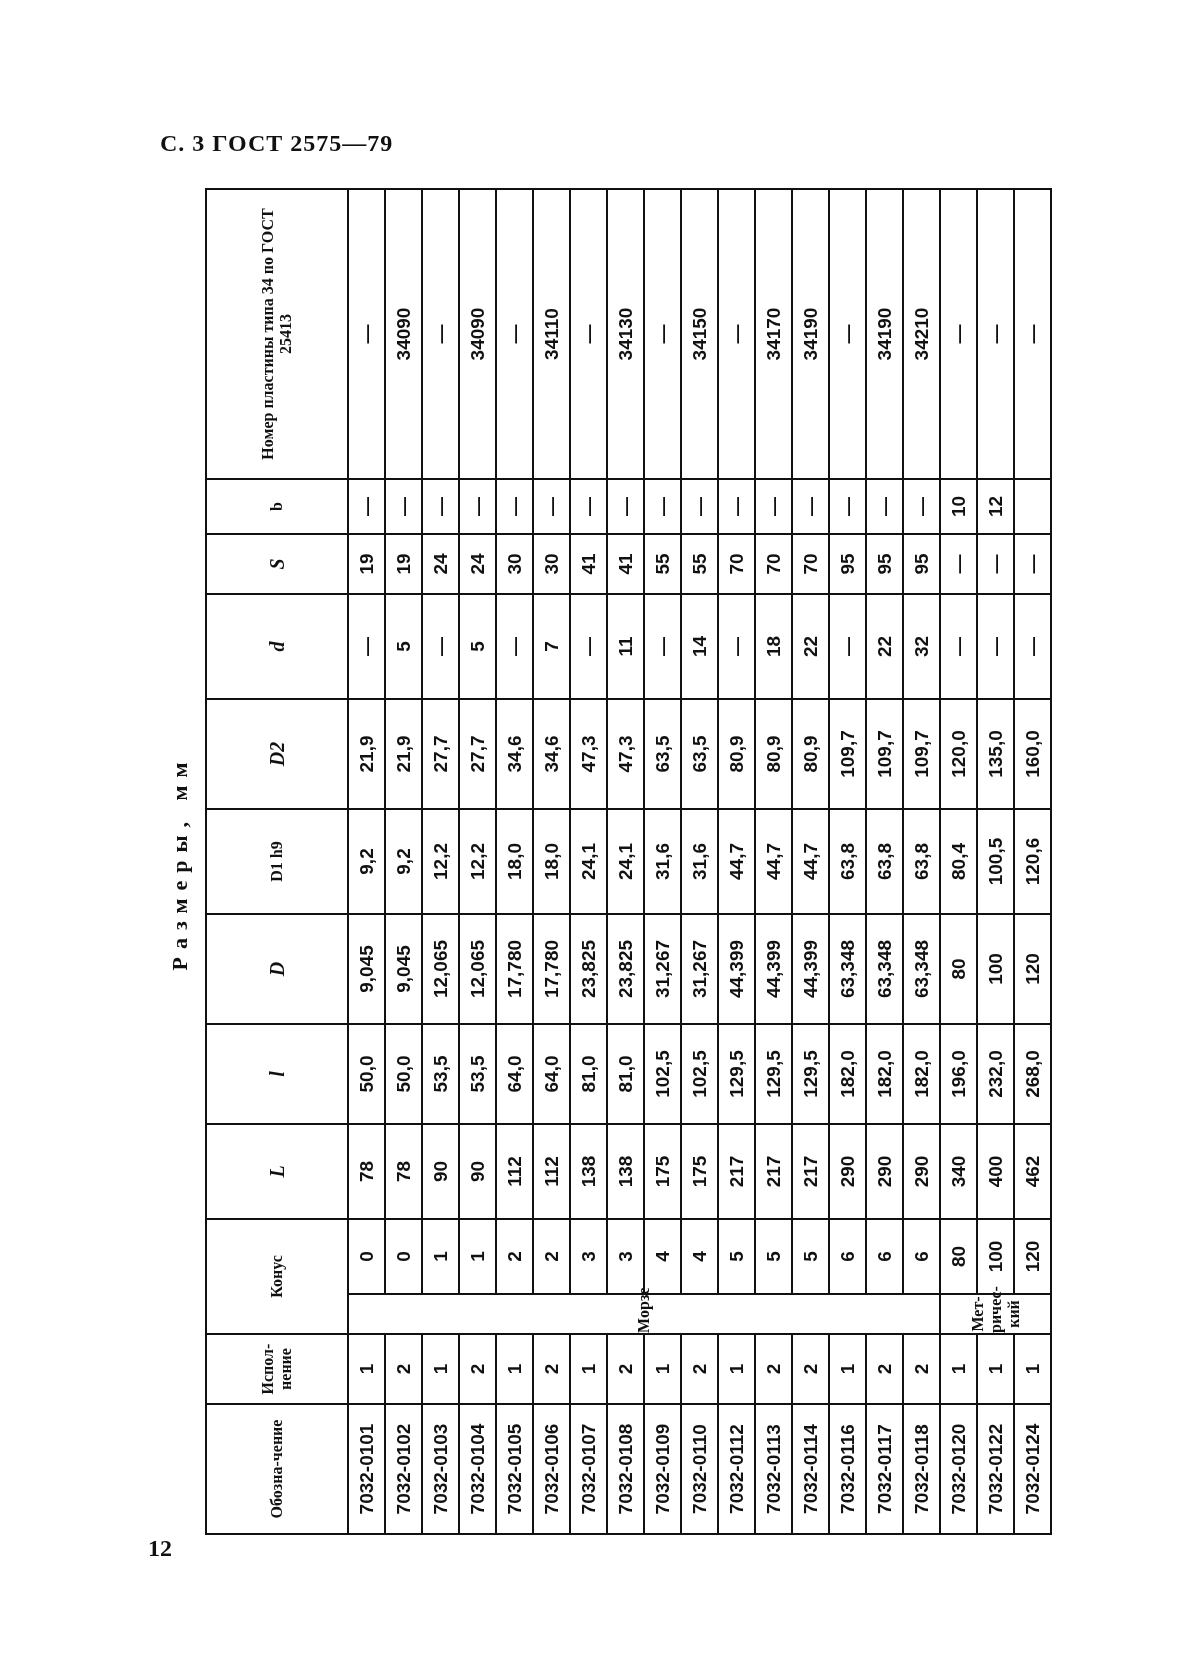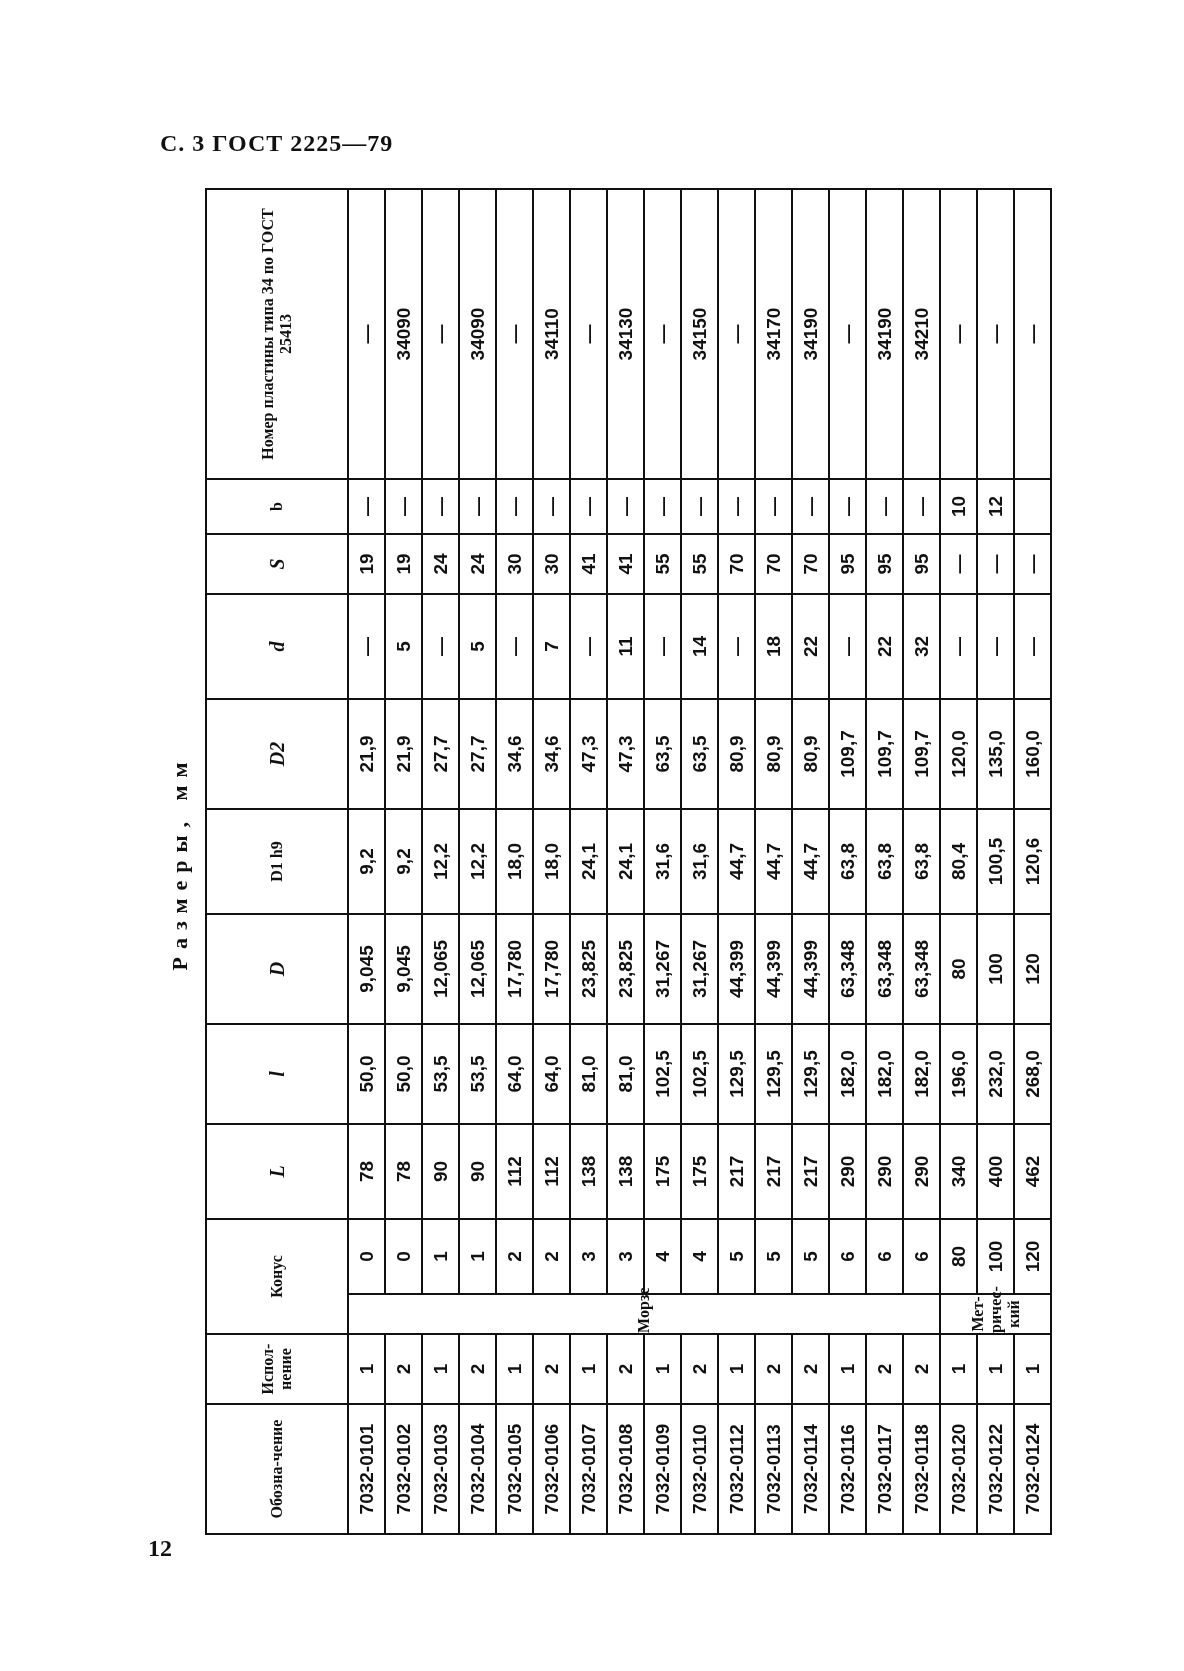--- a/index.html
+++ b/index.html
@@ -14,21 +14,21 @@
   table { position:absolute; left:0; top:45px; border-collapse:collapse; table-layout:fixed; width:1345px; }
   th, td { border:2px solid #111; text-align:center; vertical-align:middle; padding:0;
            font-family:"Liberation Sans Narrow","Liberation Sans", sans-serif; font-weight:bold; font-size:19px; height:35px; }
   th { font-family:"Liberation Serif", serif; font-weight:bold; font-size:16px; height:auto; }
   th.italic { font-style:italic; font-size:20px; }
   .hdr-row th { height:140px; }
 </style>
 </head>
 <body>
 
-<div class="page-header">С. 3 ГОСТ 2225—79</div>
+<div class="page-header">С. 3 ГОСТ 2575—79</div>
 
 <div class="rot-wrap">
   <div class="caption">Размеры, мм</div>
   <table>
     <colgroup>
       <col style="width:130px">
         <col style="width:70px">
         <col style="width:40px">
         <col style="width:75px">
       <col style="width:95px">

